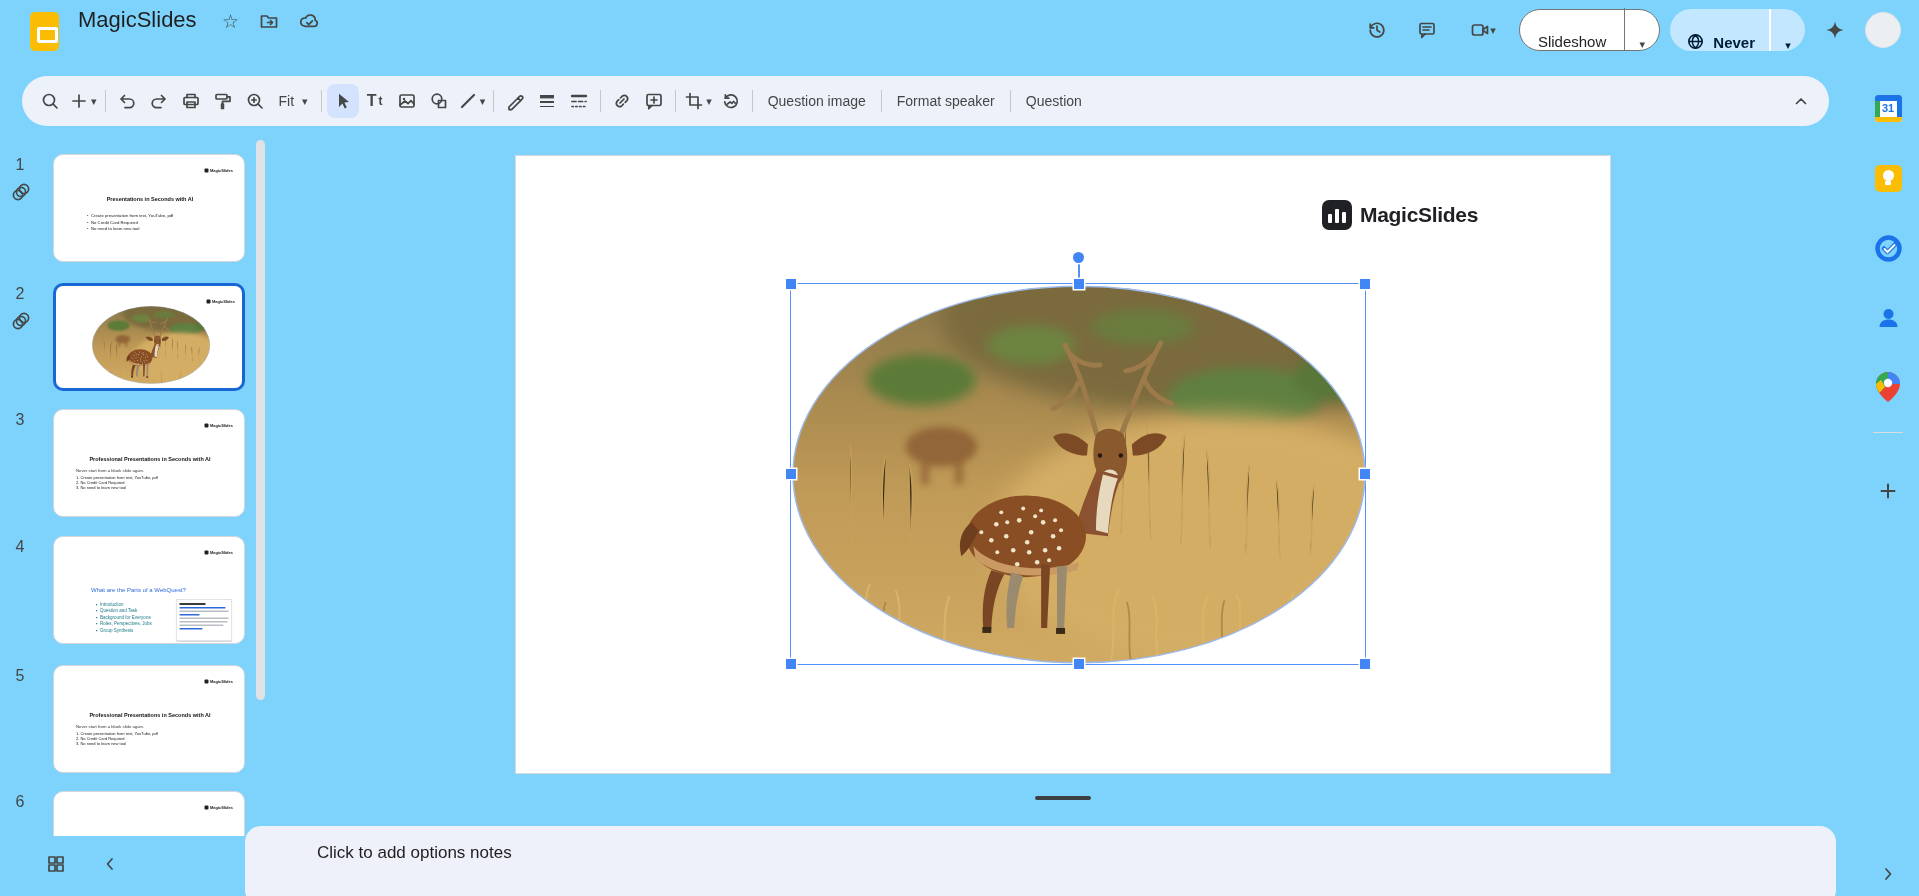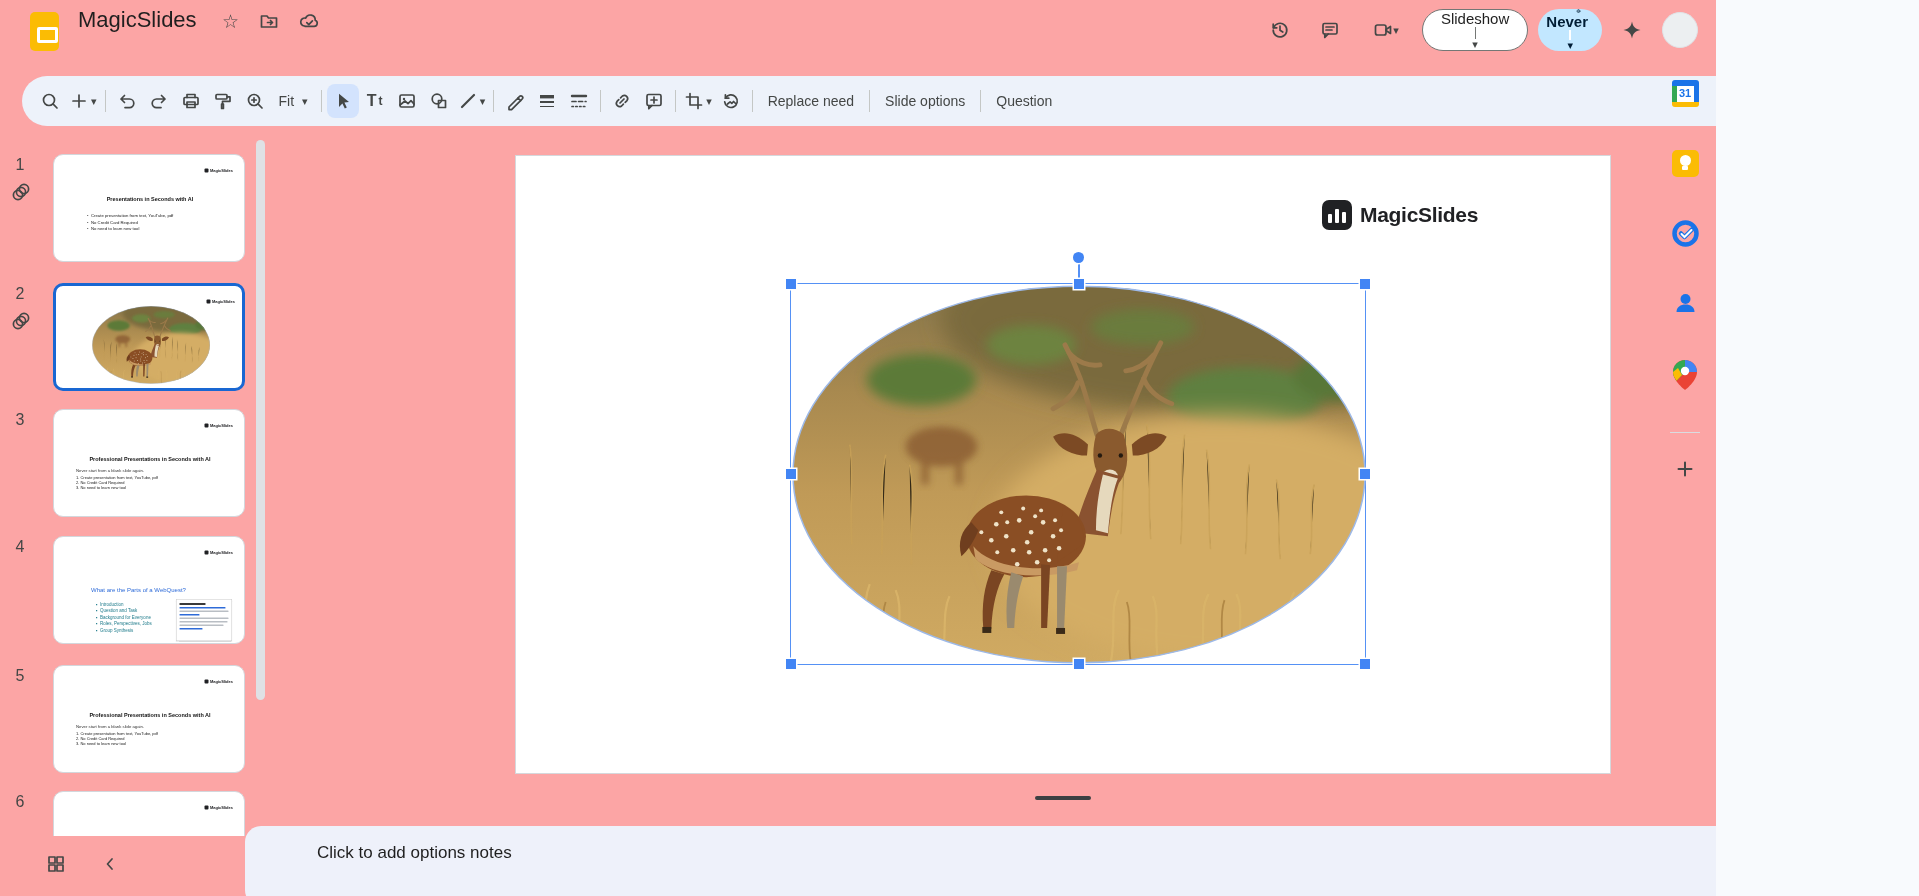--- a/index.html
+++ b/index.html
@@ -1,35 +1,35 @@
 <!DOCTYPE html>
 <html><head>
 <meta charset="utf-8">
 <style>
   * { margin:0; padding:0; box-sizing:border-box; }
   html,body { background:#F8FAFD; font-family:"Liberation Sans", sans-serif; }
-  .app { position:relative; width:1716px; height:896px; background:#fca5a5; overflow:hidden; }
+  .app { position:relative; width:1919px; height:896px; background:#7dd3fc; overflow:hidden; }
 
   
   .ic { width:20px; height:20px; display:block; }
   .ic * { stroke:#444746; stroke-width:1.7; fill:none; stroke-linecap:round; stroke-linejoin:round; }
   .ic .fil { fill:#444746; stroke:none; }
   .caret { font-size:11px; color:#444746; line-height:1; }
 
   
   .topbar { position:absolute; left:0; top:0; width:100%; height:62px; }
   .slides-logo { position:absolute; left:30px; top:12px; width:29px; height:39px; background:#FBBC04; border-radius:5px; }
   .slides-logo::after { content:""; position:absolute; left:7px; top:15px; width:15px; height:10px; border:3px solid #fff; border-radius:2px; }
   .doc-title { position:absolute; left:78px; top:7px; font-size:22px; color:#1F1F1F; }
   .title-icons { position:absolute; left:222px; top:11px; display:flex; gap:20px; align-items:center; }
   .menubar { position:absolute; left:64px; top:33px; display:flex; }
   .menubar .menu-item { padding:3px 11px; font-size:15px; color:#1F1F1F; border-radius:6px; cursor:default; }
   .top-right { position:absolute; right:18px; top:8px; height:44px; display:flex; align-items:center; gap:10px; }
   .iconbtn { width:40px; height:40px; border-radius:50%; display:flex; align-items:center; justify-content:center; }
-  .pill { height:42px; border-radius:21px; display:flex; align-items:center;flex-direction:column; }
+  .pill { height:42px; border-radius:21px; display:flex; align-items:flex-end; }
   .slideshow-pill { border:1px solid #747775; background:#fff; }
   .slideshow-pill .lbl { padding:0 18px; font-size:15px; color:#1F1F1F; }
   .pill .vsep { width:1px; height:42px; background:#747775; }
   .pill .caret-box { width:34px; display:flex; justify-content:center; align-items:center; }
   .share-pill { background:#C2E7FF; gap:0; }
   .share-pill .glb { margin-left:16px; }
   .share-pill .lbl { padding:0 14px 0 8px; font-size:15px; font-weight:bold; color:#001D35; }
   .share-pill .vsep { background:#fff; height:42px; width:2px; }
   .avatar { width:36px; height:36px; border-radius:50%; background:#eceff1; border:1px solid #e0e3e7; }
 
@@ -87,21 +87,21 @@
 
   
   .grid-btn { position:absolute; left:40px; top:848px; width:32px; height:32px; display:flex; align-items:center; justify-content:center; }
   .collapse-film { position:absolute; left:94px; top:848px; width:32px; height:32px; display:flex; align-items:center; justify-content:center; }
   .notes { position:absolute; left:245px; top:826px; width:1591px; height:80px; background:#EEF1FA; border-radius:16px; padding:17px 0 0 72px; }
   .notes .ph { font-size:17px; color:#1F1F1F; }
   .open-side { position:absolute; left:1872px; top:858px; width:32px; height:32px; display:flex; align-items:center; justify-content:center; }
 
   
   .sidepanel { position:absolute; right:0; top:62px; width:62px; height:780px; display:flex; flex-direction:column; align-items:center; }
-  .side-ic { width:42px; height:42px; display:flex; align-items:flex-start; justify-content:center; margin-bottom:28px; }
+  .side-ic { width:42px; height:42px; display:flex; align-items:flex-end; justify-content:center; margin-bottom:28px; }
   .side-div { width:30px; height:1px; background:#DADCE0; margin:2px 0 26px; }
   .gcal { width:27px; height:27px; position:relative; background:#fff; border-radius:3px; overflow:hidden; box-shadow:inset 0 0 0 1px #e0e0e0; }
   .gcal .t { position:absolute; left:0; top:0; width:100%; height:6px; background:#1A73E8; }
   .gcal .l { position:absolute; left:0; top:6px; width:5px; height:16px; background:#34A853; }
   .gcal .r { position:absolute; right:0; top:6px; width:5px; height:16px; background:#1A73E8; }
   .gcal .b { position:absolute; left:0; bottom:0; width:100%; height:5px; background:#FBBC04; }
   .gcal .n { position:absolute; left:0; top:7px; width:100%; text-align:center; font-size:11px; font-weight:bold; color:#1A73E8; }
   .gkeep { width:27px; height:27px; background:#FBBC04; border-radius:5px; position:relative; }
   .gkeep::before { content:""; position:absolute; left:8px; top:5px; width:11px; height:11px; background:#fff; border-radius:50%; }
   .gkeep::after { content:""; position:absolute; left:10.5px; top:16px; width:6px; height:4px; background:#fff; border-radius:1px; }
@@ -423,23 +423,23 @@
       <span class="caret">▾</span>
     </div>
     <div class="tbtn">
       <svg class="ic" viewBox="0 0 20 20">
           <path d="M4.4 7.2 A6.3 6.3 0 1 1 3.7 10.8"></path>
           <path d="M4.4 3.8 v3.4 h3.4"></path>
           <path d="M6.5 13 l2.6-2.2 1.7 1.5 1.8-1.8 2 2"></path>
         </svg>
     </div>
     <div class="tsep"></div>
-    <span class="tlabel">Replace need</span>
-    <div class="tsep"></div>
-    <span class="tlabel">Slide options</span>
+    <span class="tlabel">Question image</span>
+    <div class="tsep"></div>
+    <span class="tlabel">Format speaker</span>
     <div class="tsep"></div>
     <span class="tlabel">Question</span>
     <div class="spacer"></div>
     <div class="tbtn">
       <svg class="ic" viewBox="0 0 20 20">
           <path d="M5.5 12.5 L10 8 l4.5 4.5"></path>
         </svg>
     </div>
   </div>
 

